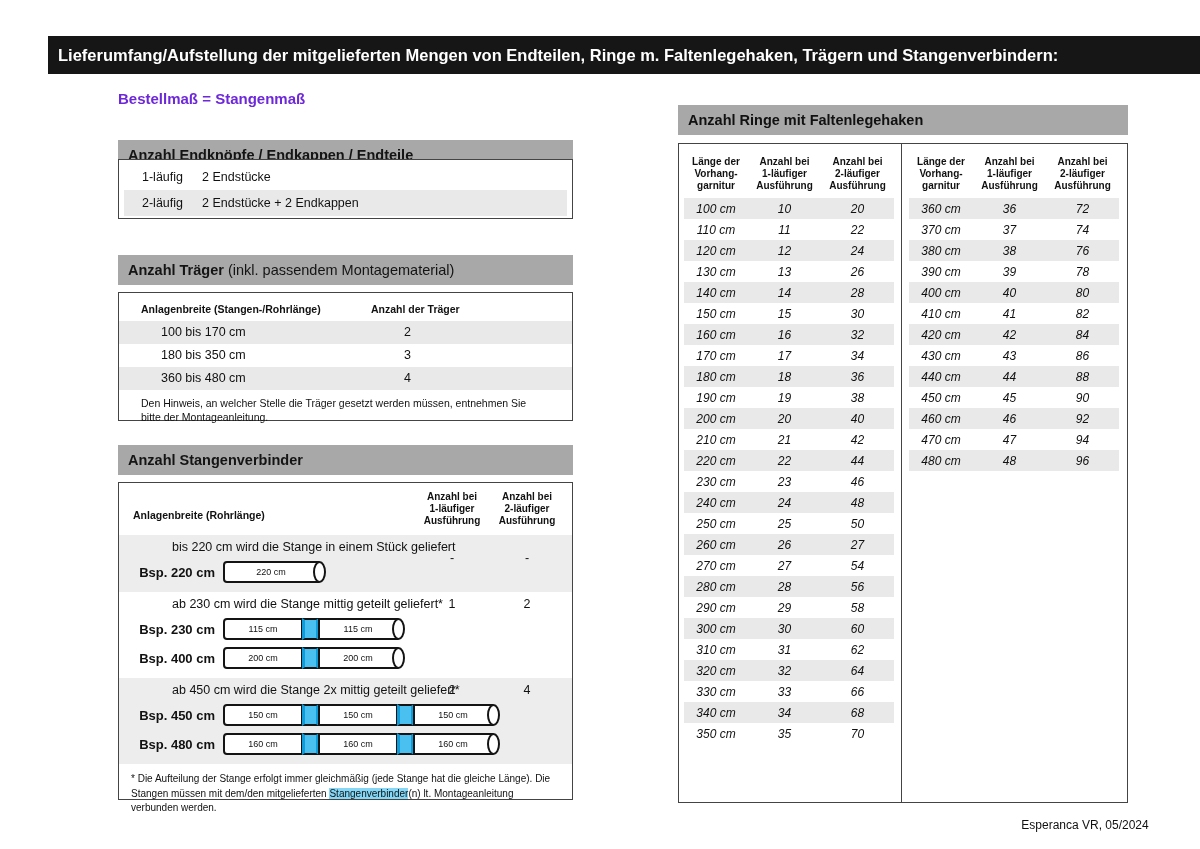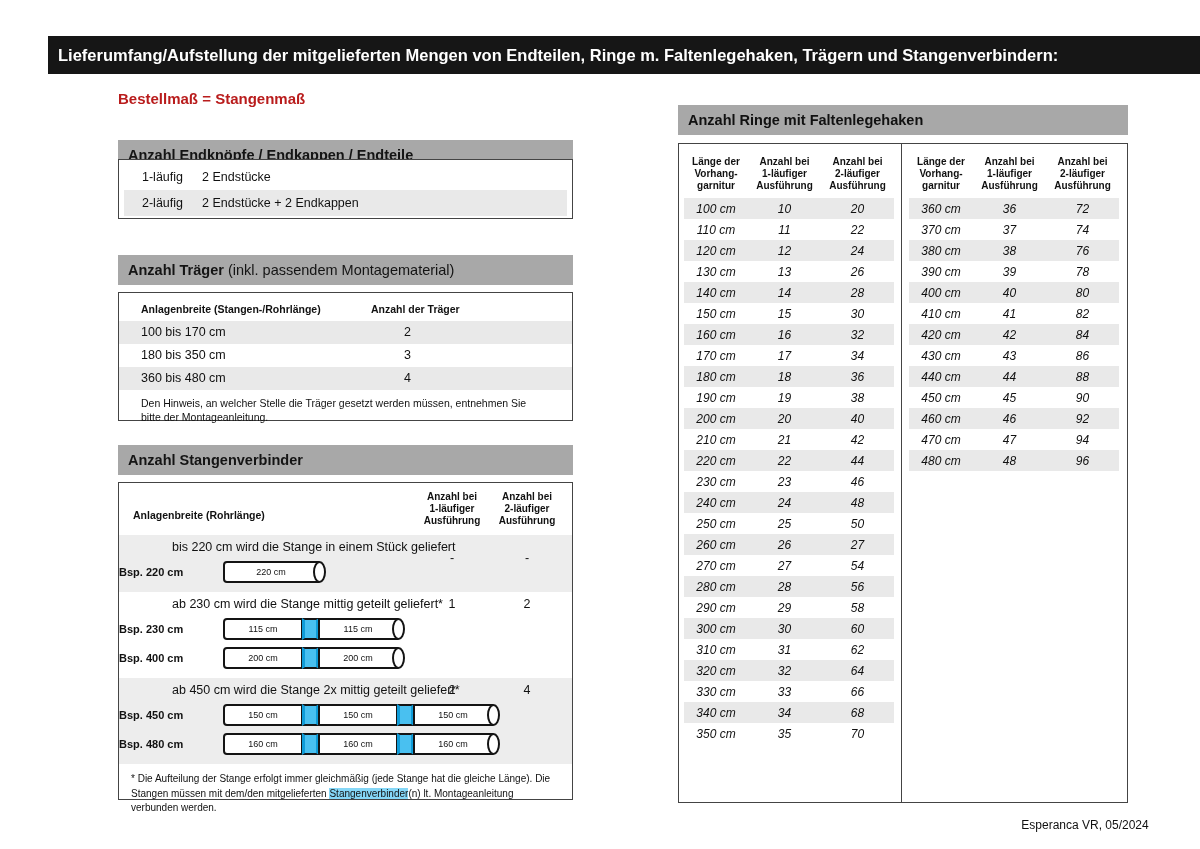--- a/index.html
+++ b/index.html
@@ -5,59 +5,59 @@
   * { box-sizing: border-box; margin: 0; padding: 0; }
   html,body { width:1200px; height:849px; background:#fff; overflow:hidden;
     font-family:"Liberation Sans", sans-serif; color:#111; }
 
   
   #banner { position:absolute; left:48px; top:36px; width:1152px; height:38px;
     background:#161616; color:#fff; font-size:16.5px; font-weight:bold;
     line-height:38px; padding-left:10px; white-space:nowrap; }
 
   
-  #subtitle { position:absolute; left:118px; top:90px; font-size:15px; font-weight:bold; color:#b91c1c; }
+  #subtitle { position:absolute; left:118px; top:90px; font-size:15px; font-weight:bold; color:#6d28d9; }
 
   .secbar { position:absolute; left:118px; width:455px; height:30px; background:#a8a8a8;
     font-size:14.5px; font-weight:bold; line-height:30px; padding-left:10px; color:#141414; }
   .secbar .normal { font-weight:normal; }
   .secbox { position:absolute; left:118px; width:455px; background:#fff; border:1px solid #444; }
 
   
   #endteile-box { top:159px; height:60px; padding:4px 5px; }
   .end-row { display:flex; height:26px; align-items:center; font-size:12.5px; }
   .end-row.stripe { background:#e9e9e9; }
   .end-label { width:78px; padding-left:18px; }
 
   
   #traeger-box { top:292px; height:129px; padding-top:4px; }
   .tr-head { position:relative; height:24px; font-size:10.5px; font-weight:bold; line-height:24px; }
   .tr-head .c-a { padding-left:22px; }
   .tr-head .c-b { position:absolute; left:252px; top:0; }
-  .tr-row { position:relative; height:23px; font-size:12.5px; line-height:23px; }
+  .tr-row { position:relative; height:23px; font-size:12.5px; line-height:23px;padding-left:20px; }
   .tr-row.stripe { background:#e9e9e9; }
   .tr-row .c-a { padding-left:22px; }
   .tr-row .c-b { position:absolute; left:285px; top:0; }
   #traeger-note { padding:6px 30px 0 22px; font-size:10.5px; line-height:1.35; }
 
   
   #verbinder-box { top:482px; height:318px; }
   #verbinder-head { position:relative; height:52px; }
   #verbinder-head .c-a { position:absolute; left:14px; top:26px; font-size:10.5px; font-weight:bold; }
   .colhead { position:absolute; top:8px; width:70px; text-align:center;
     font-size:10px; font-weight:bold; line-height:1.2; white-space:pre-line; }
   .colhead.c1 { left:298px; } .colhead.c2 { left:373px; }
   .vgroup { position:relative; padding:5px 0 9px 0; }
   .vgroup.stripe { background:#ededed; }
   .vdesc { padding-left:14px; font-size:12.5px;margin-left:39px; }
   .vcount { position:absolute; top:5px; width:70px; text-align:center; font-size:12.5px; }
   .vcount.c1 { left:298px; } .vcount.c2 { left:373px; }
   .vgroup:first-child .vcount { top:16px; }
   .rod-row { display:flex; align-items:center; margin-top:7px; }
-  .bsp { width:104px; text-align:left; font-weight:bold; font-size:11px; padding-right:16px; }
+  .bsp { width:104px; text-align:right; font-weight:bold; font-size:13px; padding-right:8px; }
   .rod { display:flex; align-items:center; }
   .seg { width:80px; height:22px; border:2px solid #141414; background:#fff;
     display:flex; align-items:center; justify-content:center; font-size:9px; }
   .seg.first { border-radius:4px 0 0 4px; }
   .seg.single { width:96px; }
   .conn { width:17px; height:22px; background:#49c0f0; border-top:2px solid #141414;
     border-bottom:2px solid #141414; border-left:3px solid #0f9cd8; border-right:3px solid #0f9cd8;
     margin:0 -1px; }
   .endcap { width:13px; height:22px; border:2px solid #141414; border-radius:50%;
     background:#fff; margin-left:-6px; }

